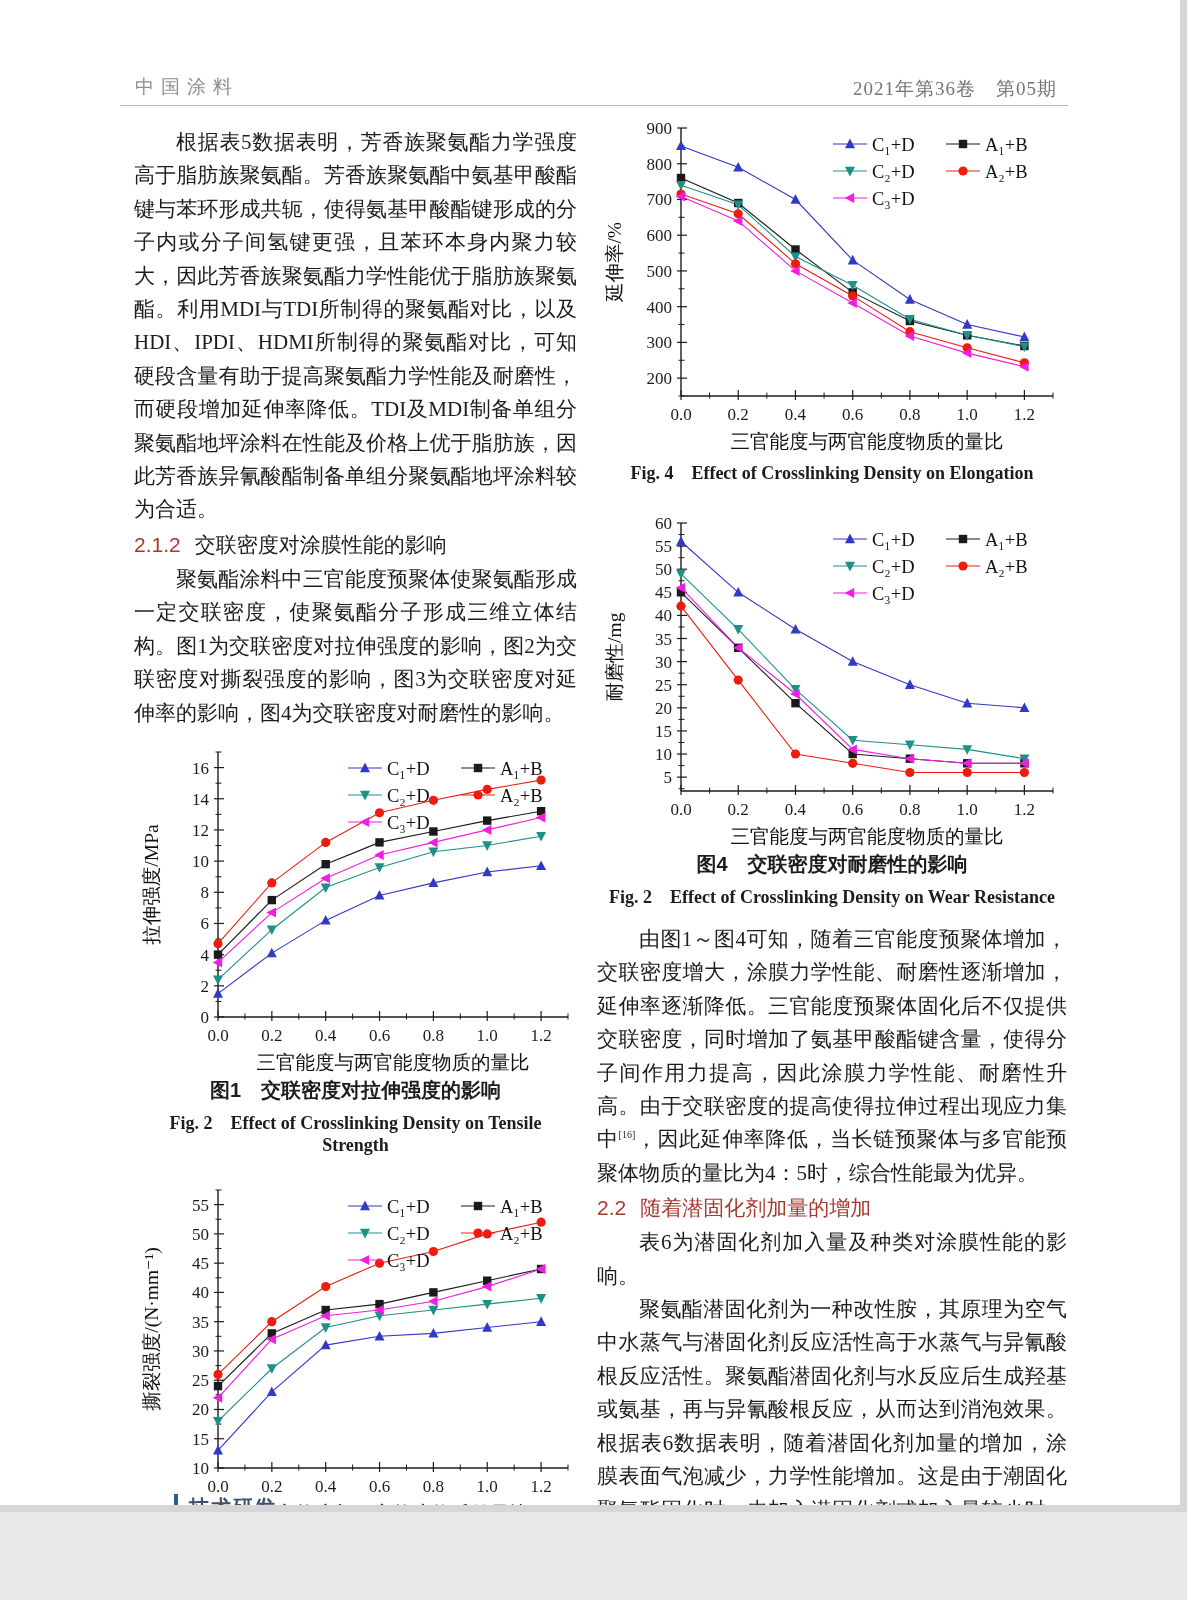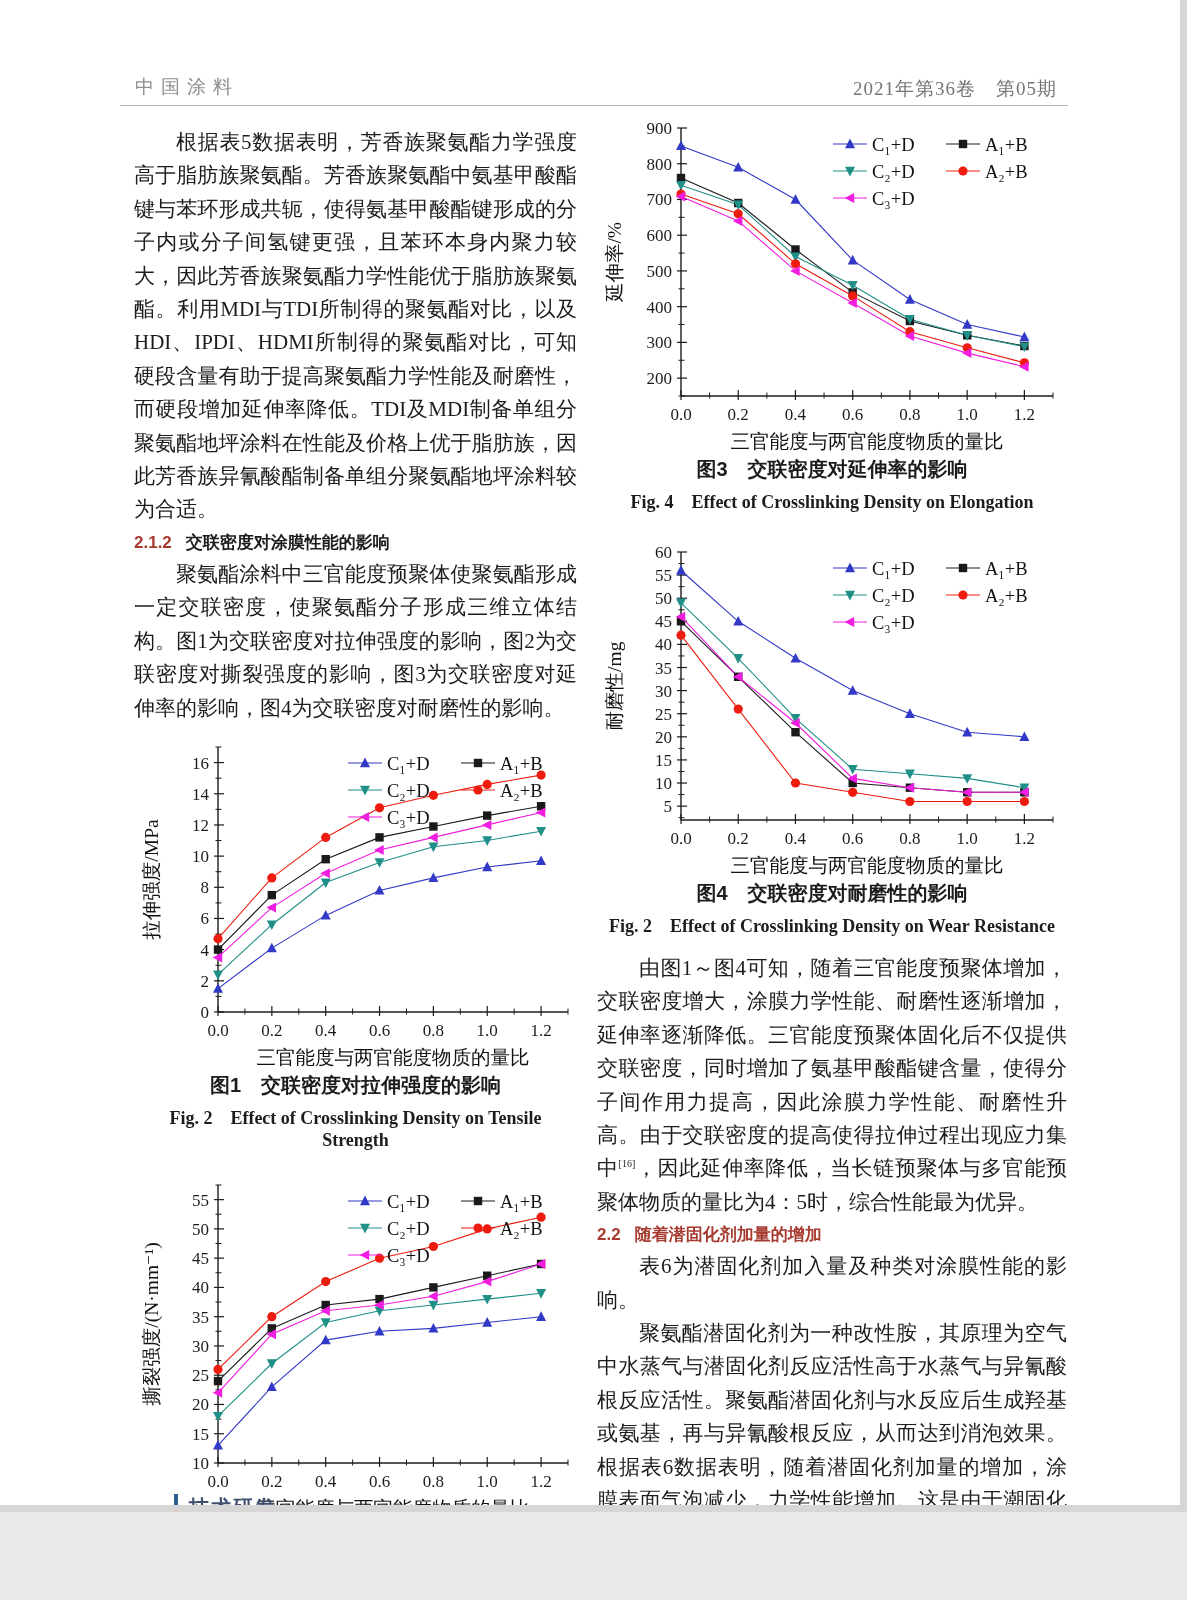--- a/index.html
+++ b/index.html
@@ -7,21 +7,21 @@
         font-family:"Liberation Serif","DejaVu Serif",serif;color:#1c1c1c;}
   .edge-right{position:absolute;right:0;top:0;width:7px;height:100%;background:#d6d6d6;}
   .edge-bottom{position:absolute;left:0;bottom:0;width:100%;height:7px;background:#d6d6d6;}
   .header-journal{position:absolute;left:135px;top:74px;font-size:19px;color:#8f8f8f;letter-spacing:7px;}
   .header-issue{position:absolute;right:130px;top:76px;font-size:19px;color:#757575;letter-spacing:1px;}
   .header-rule{position:absolute;left:120px;top:105px;width:948px;height:1px;background:#b9b9b9;}
   .col-left{position:absolute;left:134px;top:126px;width:443px;}
   .col-right{position:absolute;left:597px;top:116px;width:470px;}
   p.body{font-size:21px;line-height:33.4px;text-align:justify;text-indent:2em;margin:0;}
   p.body sup{font-size:10px;line-height:0;}
-  .sec{margin:4px 0 4px 0;font-size:17px;font-weight:bold;
+  .sec{margin:4px 0 4px 0;font-size:21px;font-weight:normal;
        font-family:"Liberation Sans","DejaVu Sans",sans-serif;}
   .sec .sec-num{margin-right:14px;}
   .figure{text-align:center;margin-top:10px;}
   .caption-cn{font-size:20px;font-weight:bold;white-space:pre-wrap;
               font-family:"Liberation Sans","DejaVu Sans",sans-serif;margin-top:2px;}
   .caption-en{font-size:18px;font-weight:bold;white-space:pre-wrap;margin-top:7px;
               font-family:"Liberation Serif","DejaVu Serif",serif;}
   .footer{position:absolute;left:132px;top:1494px;display:flex;align-items:stretch;}
   .footer-page{font-size:29px;color:#33618f;margin-right:13px;align-self:flex-end;line-height:30px;}
   .footer-bar{width:4px;background:#2c5d8f;margin-right:11px;}
@@ -377,21 +377,20 @@
           <text x="275" y="61.5" font-size="18.5" fill="#111" font-family="Liberation Serif,DejaVu Serif,serif">C₂+D</text>
           <line x1="349" y1="55" x2="383" y2="55" stroke="#ed1c0f" stroke-width="1.1"></line>
           <circle cx="366" cy="55" r="4.6" fill="#ed1c0f"></circle>
           <text x="388" y="61.5" font-size="18.5" fill="#111" font-family="Liberation Serif,DejaVu Serif,serif">A₂+B</text>
           <line x1="236" y1="82" x2="270" y2="82" stroke="#f01ee0" stroke-width="1.1"></line>
           <polygon points="247.6,82 257.2,77 257.2,87" fill="#f01ee0"></polygon>
           <text x="275" y="88.5" font-size="18.5" fill="#111" font-family="Liberation Serif,DejaVu Serif,serif">C₃+D</text>
           <text x="270" y="332" text-anchor="middle" font-size="19.5" fill="#111" font-family="Liberation Serif,DejaVu Serif,serif">三官能度与两官能度物质的量比</text>
           <text x="24" y="146" text-anchor="middle" font-size="19.5" fill="#111" font-family="Liberation Serif,DejaVu Serif,serif" transform="rotate(-90 24 146)">延伸率/%</text>
         </svg>
-      <div class="caption-cn">图3　交联密度对延伸率的影响</div>
       <div class="caption-en">Fig. 4　Effect of Crosslinking Density on Elongation</div>
     </div>
 
     <div class="figure" style="margin-top:26px;">
       <svg class="chart" width="470" height="338" style="margin:0 auto;">
           <line x1="84" y1="12" x2="84" y2="280" stroke="#1c1c1c" stroke-width="1.4"></line>
           <line x1="84" y1="280" x2="456" y2="280" stroke="#1c1c1c" stroke-width="1.4"></line>
           <line x1="84" y1="274" x2="84" y2="284" stroke="#1c1c1c" stroke-width="1.2"></line>
           <text x="84" y="304" text-anchor="middle" font-size="17" fill="#1c1c1c" font-family="Liberation Serif,DejaVu Serif,serif">0.0</text>
           <line x1="141.23076923076923" y1="274" x2="141.23076923076923" y2="284" stroke="#1c1c1c" stroke-width="1.2"></line>

